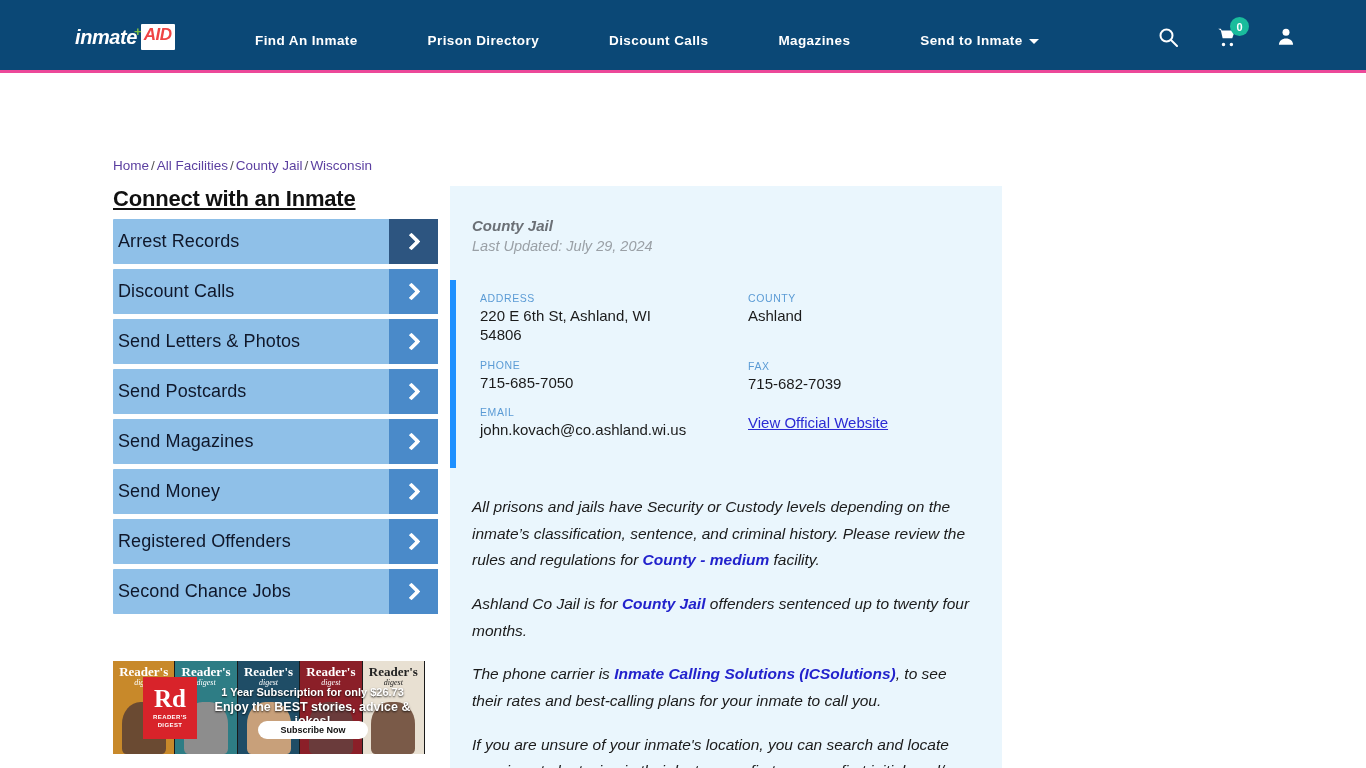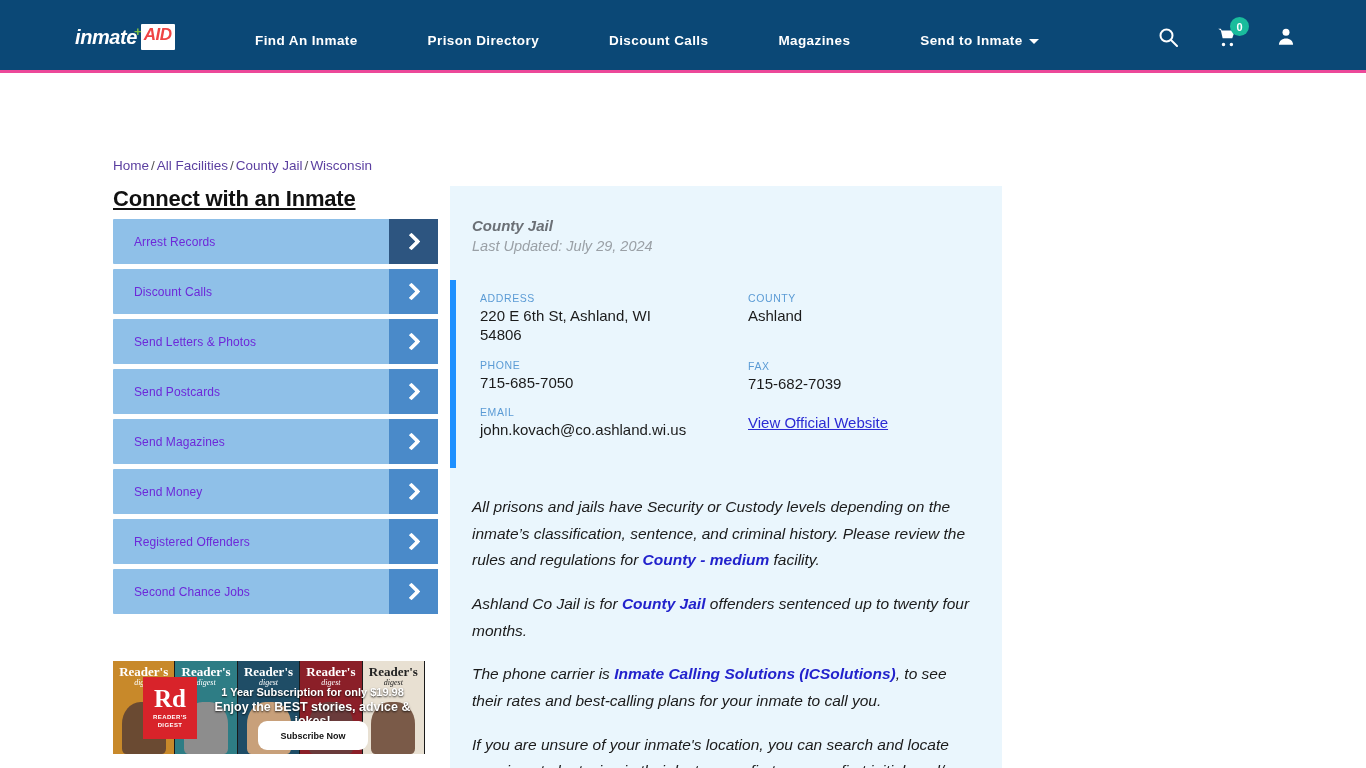--- a/index.html
+++ b/index.html
@@ -142,23 +142,23 @@
     position: relative;
     height: 45px;
     background: #8fc0e8;
     margin-bottom: 5px;
     display: flex;
     align-items: center;
     cursor: pointer;
     border-radius: 1px;
   }
   .side-btn-label {
-    color: #6d28d9;
-    font-size: 12px;
-    padding-left: 21px;
+    color: #0f172a;
+    font-size: 18px;
+    padding-left: 5px;
     letter-spacing: 0.1px;
   }
   .side-arrow {
     position: absolute;
     right: -5px; top: 0;
     width: 49px; height: 45px;
     background: #4a8ac9;
     display: flex; align-items: center; justify-content: center;
   }
   .side-btn.active .side-arrow { background: #2d5580; }
@@ -263,21 +263,21 @@
     width: 215px;
     text-align: center;
     color: #ffffff;
     font-size: 12.5px;
     font-weight: bold;
     text-shadow: 0 1px 2px rgba(0,0,0,.8);
   }
   .ad-cta {
     position: absolute;
     left: 145px; top: 60px;
-    width: 110px; height: 29px;
+    width: 110px; height: 18px;
     background: #ffffff;
     border-radius: 9px;
     color: #111111;
     font-size: 9px;
     font-weight: bold;
     display: flex; align-items: center; justify-content: center;
     cursor: pointer;
   }
 
   
@@ -487,21 +487,21 @@
         <div class="face"></div>
       </div>
     </div>
     <div class="rd-logo">
       <div class="rd-big">Rd</div>
       <div class="rd-small">
         <span>READER'S</span><br>
         <span>DIGEST</span>
       </div>
     </div>
-    <div class="ad-line1">1 Year Subscription for only $19.98</div>
+    <div class="ad-line1">1 Year Subscription for only $26.73</div>
     <div class="ad-line2">Enjoy the BEST stories, advice &amp; jokes!</div>
     <div class="ad-cta">Subscribe Now</div>
   </div>
 
   <div class="card">
     <div class="card-subtitle">County Jail</div>
     <div class="card-updated">Last Updated: July 29, 2024</div>
 
     <div class="info-block">
       <div class="info-col">

